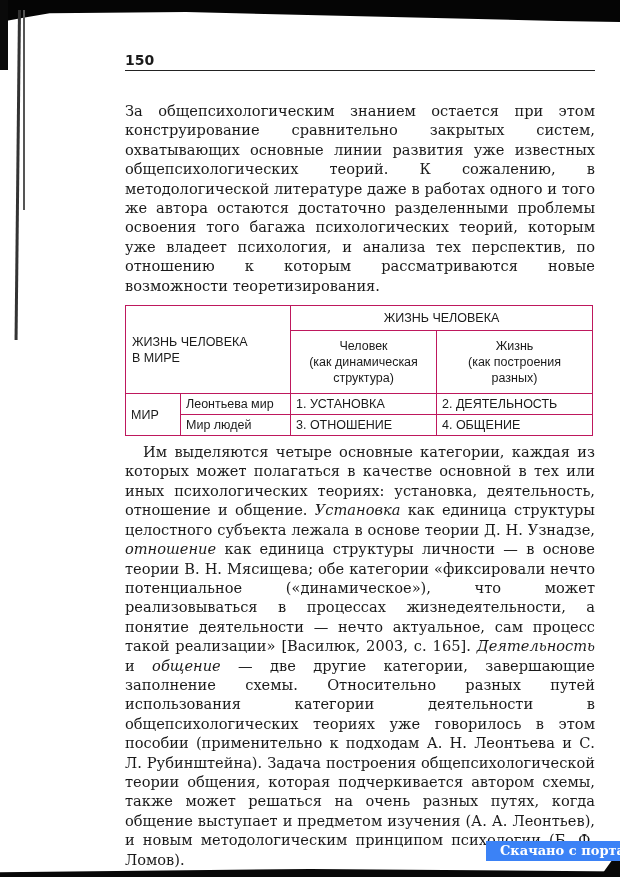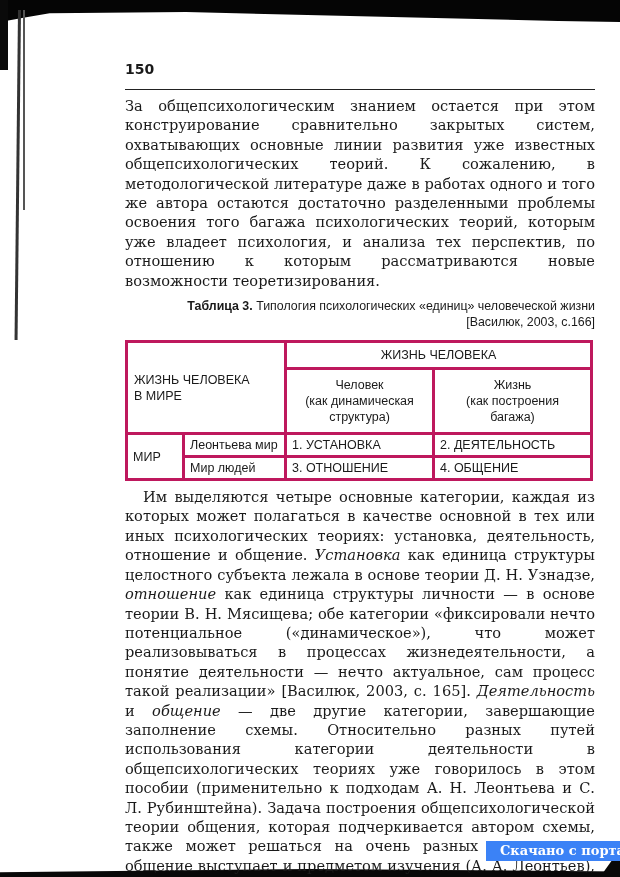--- a/index.html
+++ b/index.html
@@ -20,45 +20,44 @@
     .scan-left-line2 { position: absolute; left: 23px; top: 10px; width: 2px; height: 200px; background: #555; }
     .scan-bottom {
       position: absolute; left: 0; bottom: 0; width: 620px; height: 8px; background: #080808;
       clip-path: polygon(0 40%, 50% 0, 100% 30%, 100% 100%, 0 100%);
     }
     .scan-corner { position: absolute; right: 0; bottom: 0; width: 20px; height: 28px; background: #080808; clip-path: polygon(100% 0, 100% 100%, 0 100%); }
 
     .page { position: absolute; left: 125px; top: 52px; width: 470px; }
     .running-head {
       display: flex; justify-content: space-between; align-items: baseline;
-      border-bottom: 1.5px solid #222; padding-bottom: 12px;
+      border-bottom: 1.5px solid #222; padding-bottom: 2px;
       font-family: "DejaVu Sans", "Liberation Sans", sans-serif;
-      margin-top: 9px;
     }
     .page-num { font-weight: bold; font-size: 14px; }
     .chapter-title { font-size: 13.5px; letter-spacing: -0.2px; }
 
-    .body-text { margin-top: 6px; font-size: 14.6px; line-height: 19.4px; text-align: justify; }
+    .body-text { margin-top: 30px; font-size: 14.6px; line-height: 19.4px; text-align: justify; }
     .body-text p { margin: 0; text-indent: 0; }
     .body-text p.indent { text-indent: 18px; }
 
     .caption {
       margin-top: 8px; text-align: right;
       font-family: "Liberation Sans", "DejaVu Sans", sans-serif;
       font-size: 12.4px; line-height: 16px;
     }
     .caption b { font-weight: bold; }
 
     table.typology {
       margin-top: 10px; width: 468px; border-collapse: collapse;
       font-family: "Liberation Sans", "DejaVu Sans", sans-serif;
       font-size: 12.5px; line-height: 16px;
       border: 1.6px solid #222;
     }
-    table.typology td { border: 3px solid #be185d; padding: 2px 5px; vertical-align: middle; }
+    table.typology td { border: 1px solid #be185d; padding: 2px 5px; vertical-align: middle; }
     .c { text-align: center; }
     .hdr-left { vertical-align: middle; padding-left: 6px !important; }
 
     .body-text2 { margin-top: 6px; }
     i { font-style: italic; }
 
     .watermark {
       position: absolute; left: 478px; top: 841px; width: 142px; height: 20px;
       background: #3b82f6;
       color: #ffffff; font-weight: bold;
@@ -78,45 +77,40 @@
 
 <div class="page">
   <div class="running-head">
     <span class="page-num">150</span>
   </div>
 
   <div class="body-text">
     <p>За общепсихологическим знанием остается при этом конструирование сравнительно закрытых систем, охватывающих основные линии развития уже известных общепсихологических теорий. К сожалению, в методологической литературе даже в работах одного и того же автора остаются достаточно разделенными проблемы освоения того багажа психологических теорий, которым уже владеет психология, и анализа тех перспектив, по отношению к которым рассматриваются новые возможности теоретизирования.</p>
   </div>
 
-  <div class="caption">
-    <b>Таблица 3.</b>
-    <span>Типология психологических «единиц» человеческой жизни</span><br>
-    <span>[Василюк, 2003, с.166]</span>
-  </div>
 
   <table class="typology">
     <tbody>
         <tr>
       <td class="hdr-left" colspan="2" rowspan="2">
         <span>ЖИЗНЬ ЧЕЛОВЕКА</span><br>
         <span>В МИРЕ</span>
       </td>
       <td class="c" colspan="2" style="height:20px;">ЖИЗНЬ ЧЕЛОВЕКА</td>
     </tr>
     <tr>
       <td class="c" style="width:135px; height:58px;">
         <span>Человек</span><br>
         <span>(как динамическая</span><br>
         <span>структура)</span>
       </td>
       <td class="c" style="width:145px;">
         <span>Жизнь</span><br>
         <span>(как построения</span><br>
-        <span>багажа)</span>
+        <span>разных)</span>
       </td>
     </tr>
     <tr>
       <td rowspan="2" style="width:44px;">МИР</td>
       <td>Леонтьева мир</td>
       <td>1. УСТАНОВКА</td>
       <td>2. ДЕЯТЕЛЬНОСТЬ</td>
     </tr>
     <tr>
       <td>Мир людей</td>

